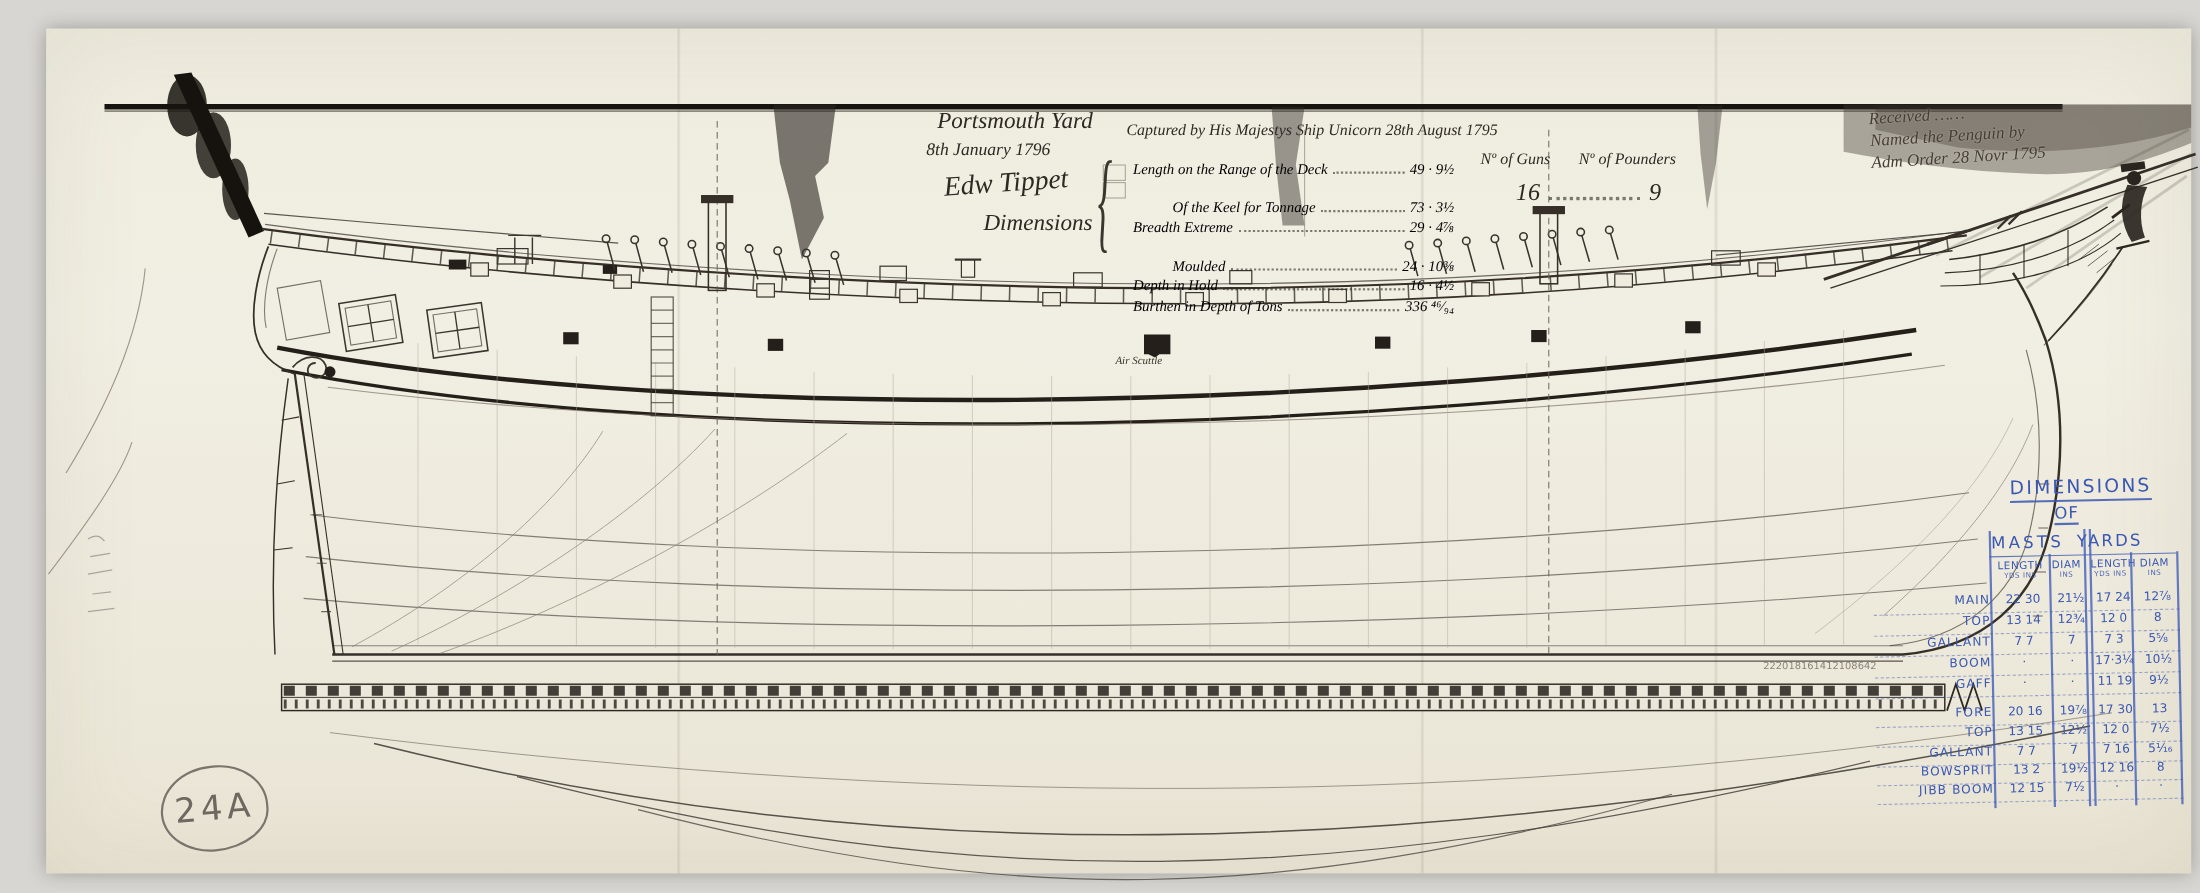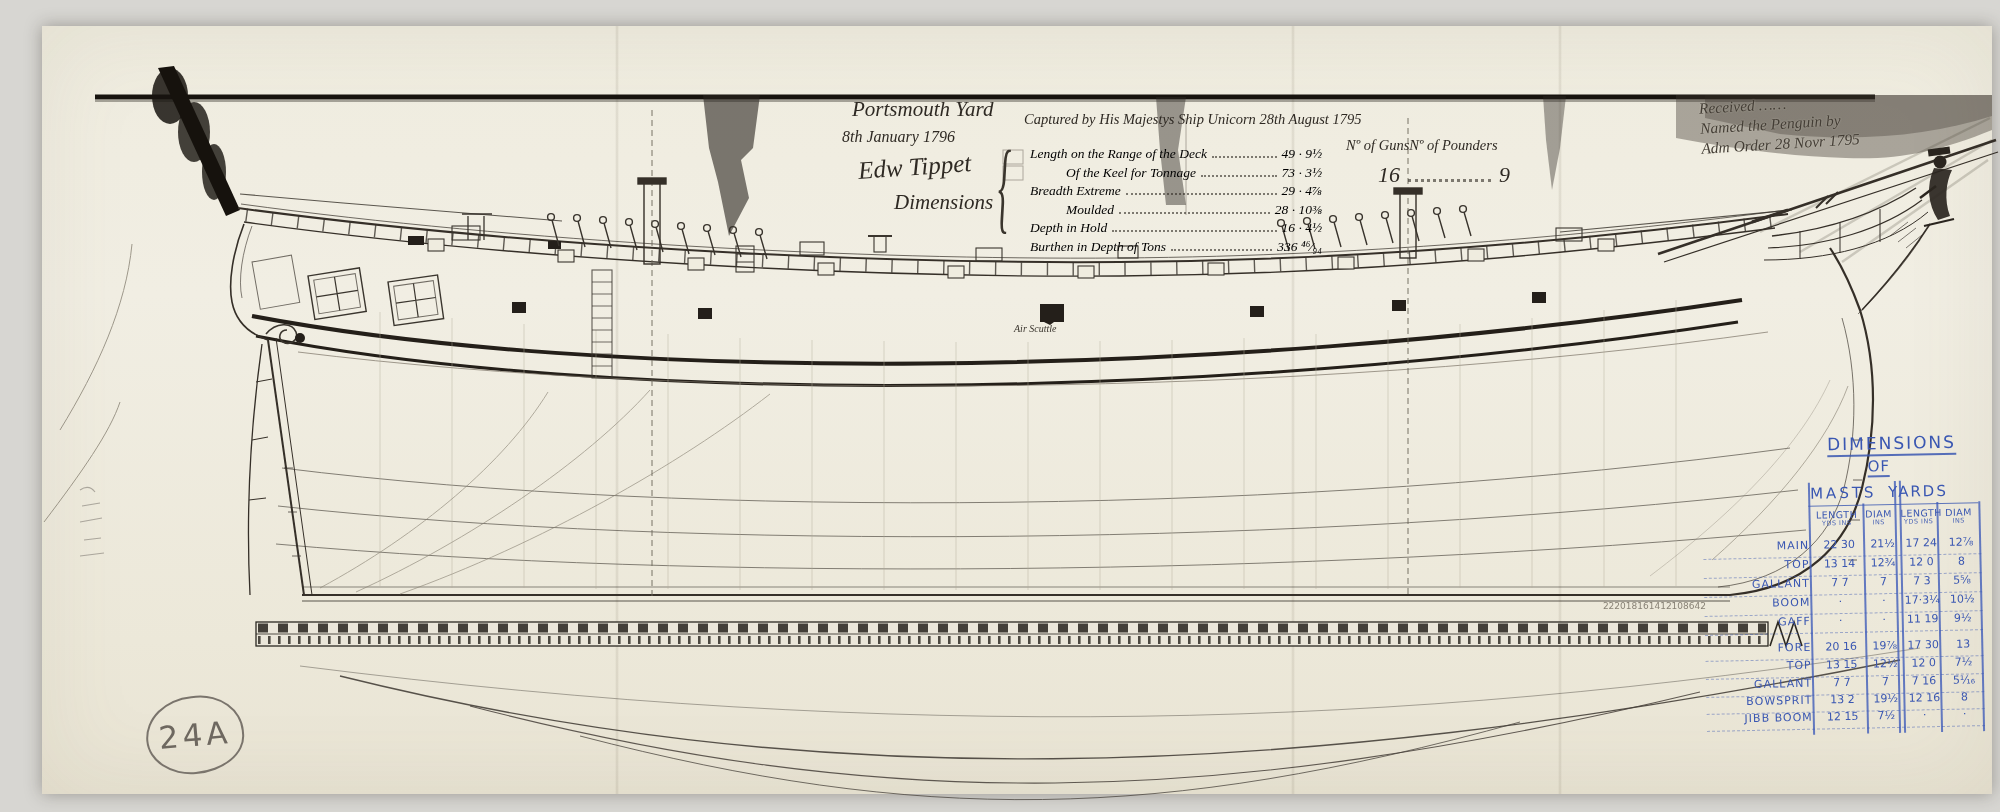--- a/index.html
+++ b/index.html
@@ -19,22 +19,22 @@
   .tb-title{left:1000px;top:91px;font-size:25px;letter-spacing:.5px;}
   .tb-captured{left:1024px;top:111px;font-size:14.5px;}
   .tb-sig{left:858px;top:153px;font-size:25px;transform:rotate(-4deg);}
   .tb-dim{left:894px;top:190px;font-size:21px;}
   .brace{left:998px;top:128px;font-size:30px;transform:scale(1.1,3.4);transform-origin:top left;color:#3a352d;}
   .dimrows{position:absolute;left:1030px;top:146px;width:292px;color:#000000;font-style:italic;font-size:13.5px;}
   .dimrow{display:flex;align-items:baseline;height:18.5px;}
   .dimrow .lbl{white-space:nowrap;}
   .dimrow .leader{flex:1;border-bottom:2px dotted rgba(46,41,35,.6);margin:0 5px 3px 5px;min-width:10px;}
   .dimrow .val{white-space:nowrap;}
-  .dimrow.indent{padding-left:36px;}
-  .guns-hdr{left:1346px;top:137px;font-size:14.5px;display:flex;}
+  .dimrow.indent{padding-left:36px;margin-top:16px;}
+  .guns-hdr{left:1346px;top:137px;font-size:14.5px;display:flex;gap:26px;}
   .guns-val{left:1378px;top:162px;width:132px;font-size:22px;display:flex;align-items:baseline;}
   .guns-val .leader{flex:1;border-bottom:3px dotted rgba(46,41,35,.6);margin:0 8px 4px 8px;}
 
   
   .received{position:absolute;left:1700px;top:94px;color:#433d35;font-style:italic;font-size:15.5px;
     line-height:20px;transform:rotate(-3.5deg);white-space:nowrap;}
   .received div{text-shadow:0 0 2px rgba(230,225,210,.5);}
 
   
   .air-scuttle{left:1014px;top:323px;font-size:10px;color:#39342d;}
@@ -313,21 +313,21 @@
       <span class="val">73 · 3½</span>
     </div>
     <div class="dimrow">
       <span class="lbl">Breadth Extreme</span>
       <span class="leader"></span>
       <span class="val">29 · 4⅞</span>
     </div>
     <div class="dimrow indent">
       <span class="lbl">Moulded</span>
       <span class="leader"></span>
-      <span class="val">28 · 10⅜</span>
+      <span class="val">24 · 10⅜</span>
     </div>
     <div class="dimrow">
       <span class="lbl">Depth in Hold</span>
       <span class="leader"></span>
       <span class="val">16 · 4½</span>
     </div>
     <div class="dimrow">
       <span class="lbl">Burthen in Depth of Tons</span>
       <span class="leader"></span>
       <span class="val">336 ⁴⁶⁄₉₄</span>

